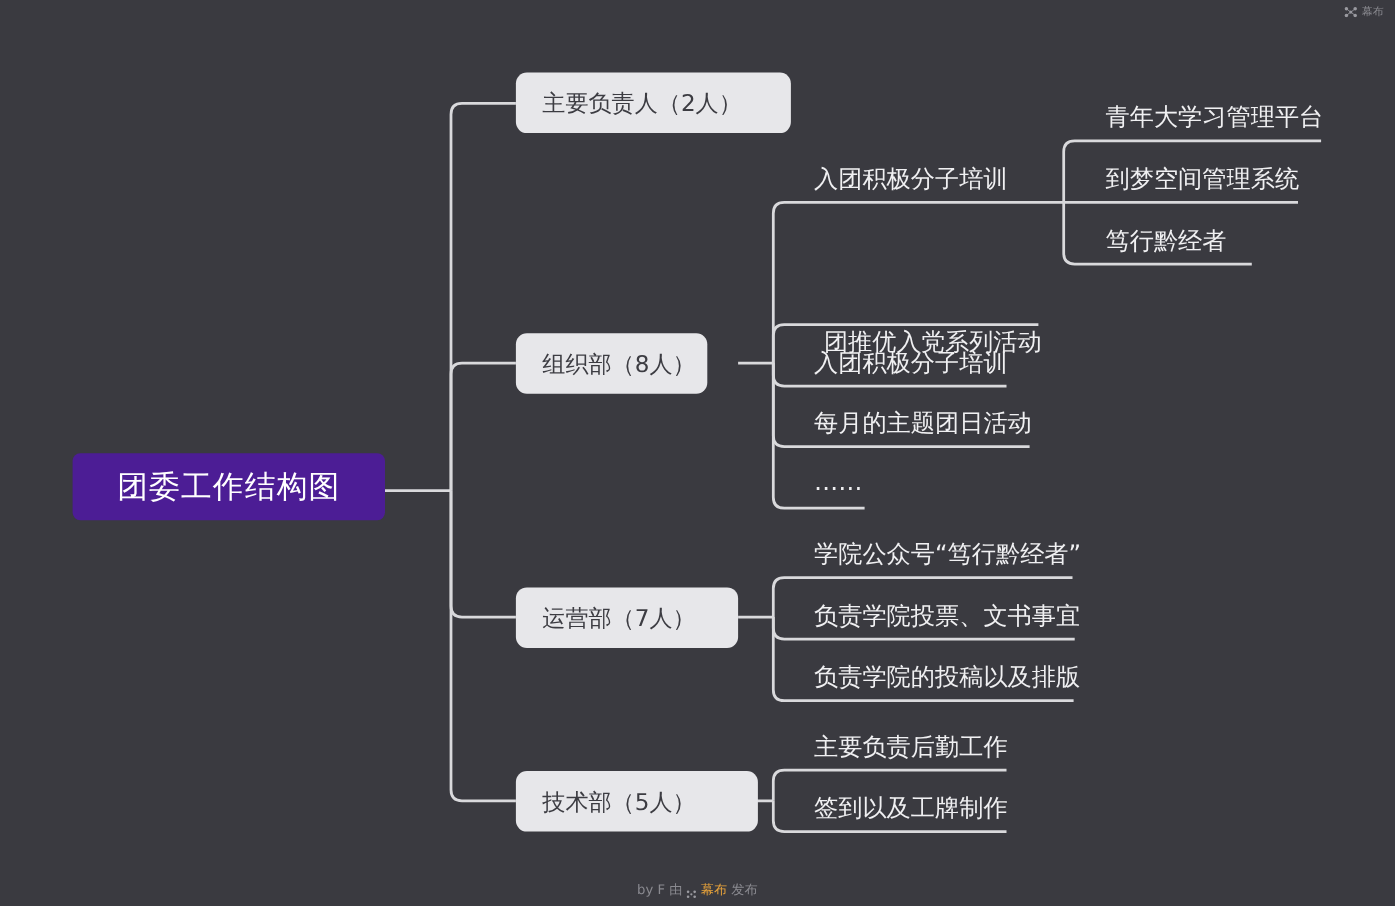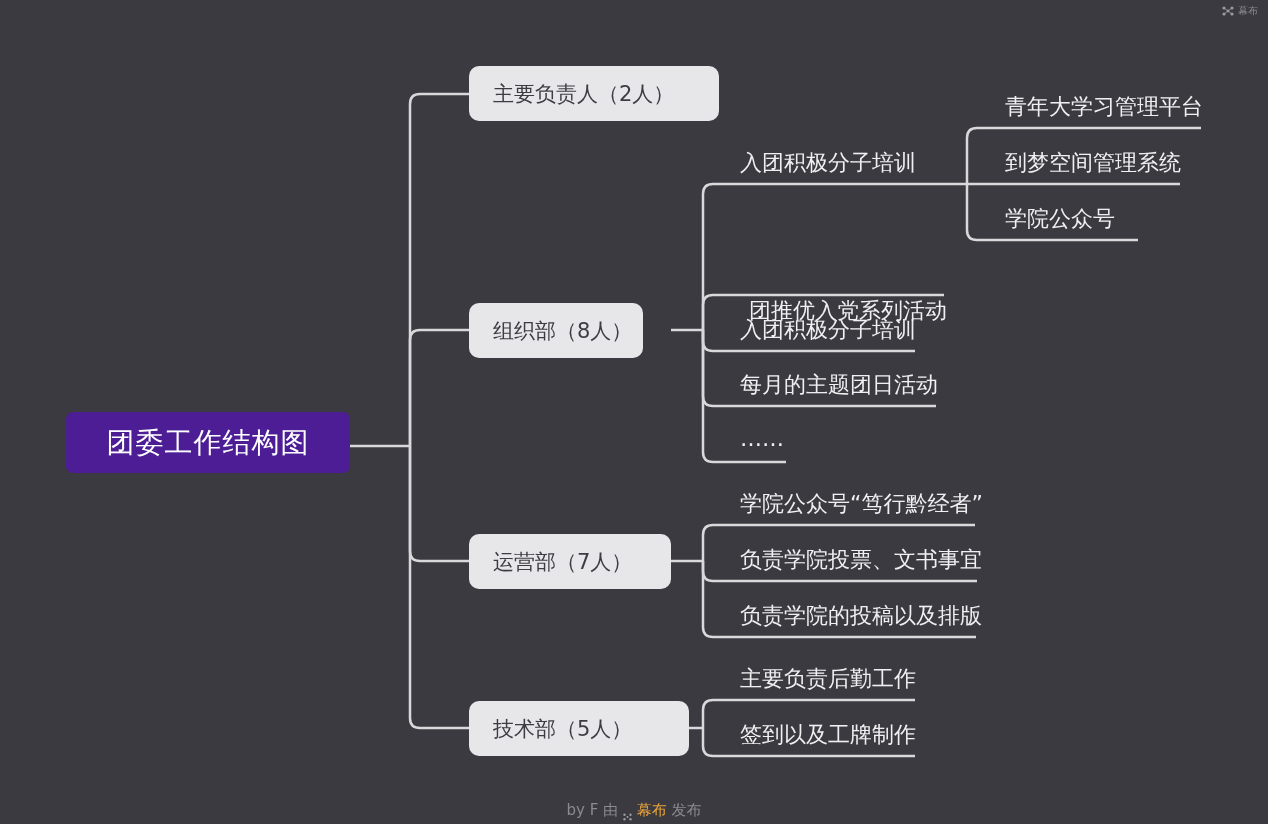--- a/index.html
+++ b/index.html
@@ -24,21 +24,21 @@
     }
     .leaf {
       position: absolute; color: #f0f0f2; font-size: 22px; white-space: nowrap;
     }
     .brand-top {
       position: absolute; right: 10px; top: 4px; color: #8a8a90; font-size: 10px;
       display: flex; align-items: center; gap: 4px;
     }
     .footer {
       position: absolute; left: 0; width: 1268px; top: 801px; text-align: center;
-      color: #8a8a90; font-size: 15px;
+      color: #8a8a90; font-size: 12px;
     }
     .footer .accent { color: #e8a33a; }
     .logo-icon { display: inline-block; width: 12px; height: 10px; position: relative; vertical-align: middle; }
   </style>
 </head>
 <body>
 
 <svg id="lines" viewBox="0 0 1268 824">
 
   <path d="M350 446 H410"></path>
@@ -96,21 +96,21 @@
 <div class="node" style="top:534px;width:202px;">
   <span>运营部（7人）</span>
 </div>
 <div class="node" style="top:701px;width:220px;">
   <span>技术部（5人）</span>
 </div>
 
 <div class="leaf" style="left:740px;top:148px;">入团积极分子培训</div>
 <div class="leaf" style="left:1005px;top:92px;">青年大学习管理平台</div>
 <div class="leaf" style="left:1005px;top:148px;">到梦空间管理系统</div>
-<div class="leaf" style="left:1005px;top:204px;">学院公众号</div>
+<div class="leaf" style="left:1005px;top:204px;">笃行黔经者</div>
 <div class="leaf" style="left:749px;top:259px;margin-top:37px;">团推优入党系列活动</div>
 <div class="leaf" style="left:740px;top:315px;">入团积极分子培训</div>
 <div class="leaf" style="left:740px;top:370px;">每月的主题团日活动</div>
 <div class="leaf" style="left:740px;top:426px;">……</div>
 
 <div class="leaf" style="left:740px;top:489px;">学院公众号“笃行黔经者”</div>
 <div class="leaf" style="left:740px;top:545px;">负责学院投票、文书事宜</div>
 <div class="leaf" style="left:740px;top:601px;">负责学院的投稿以及排版</div>
 
 <div class="leaf" style="left:740px;top:664px;">主要负责后勤工作</div>

